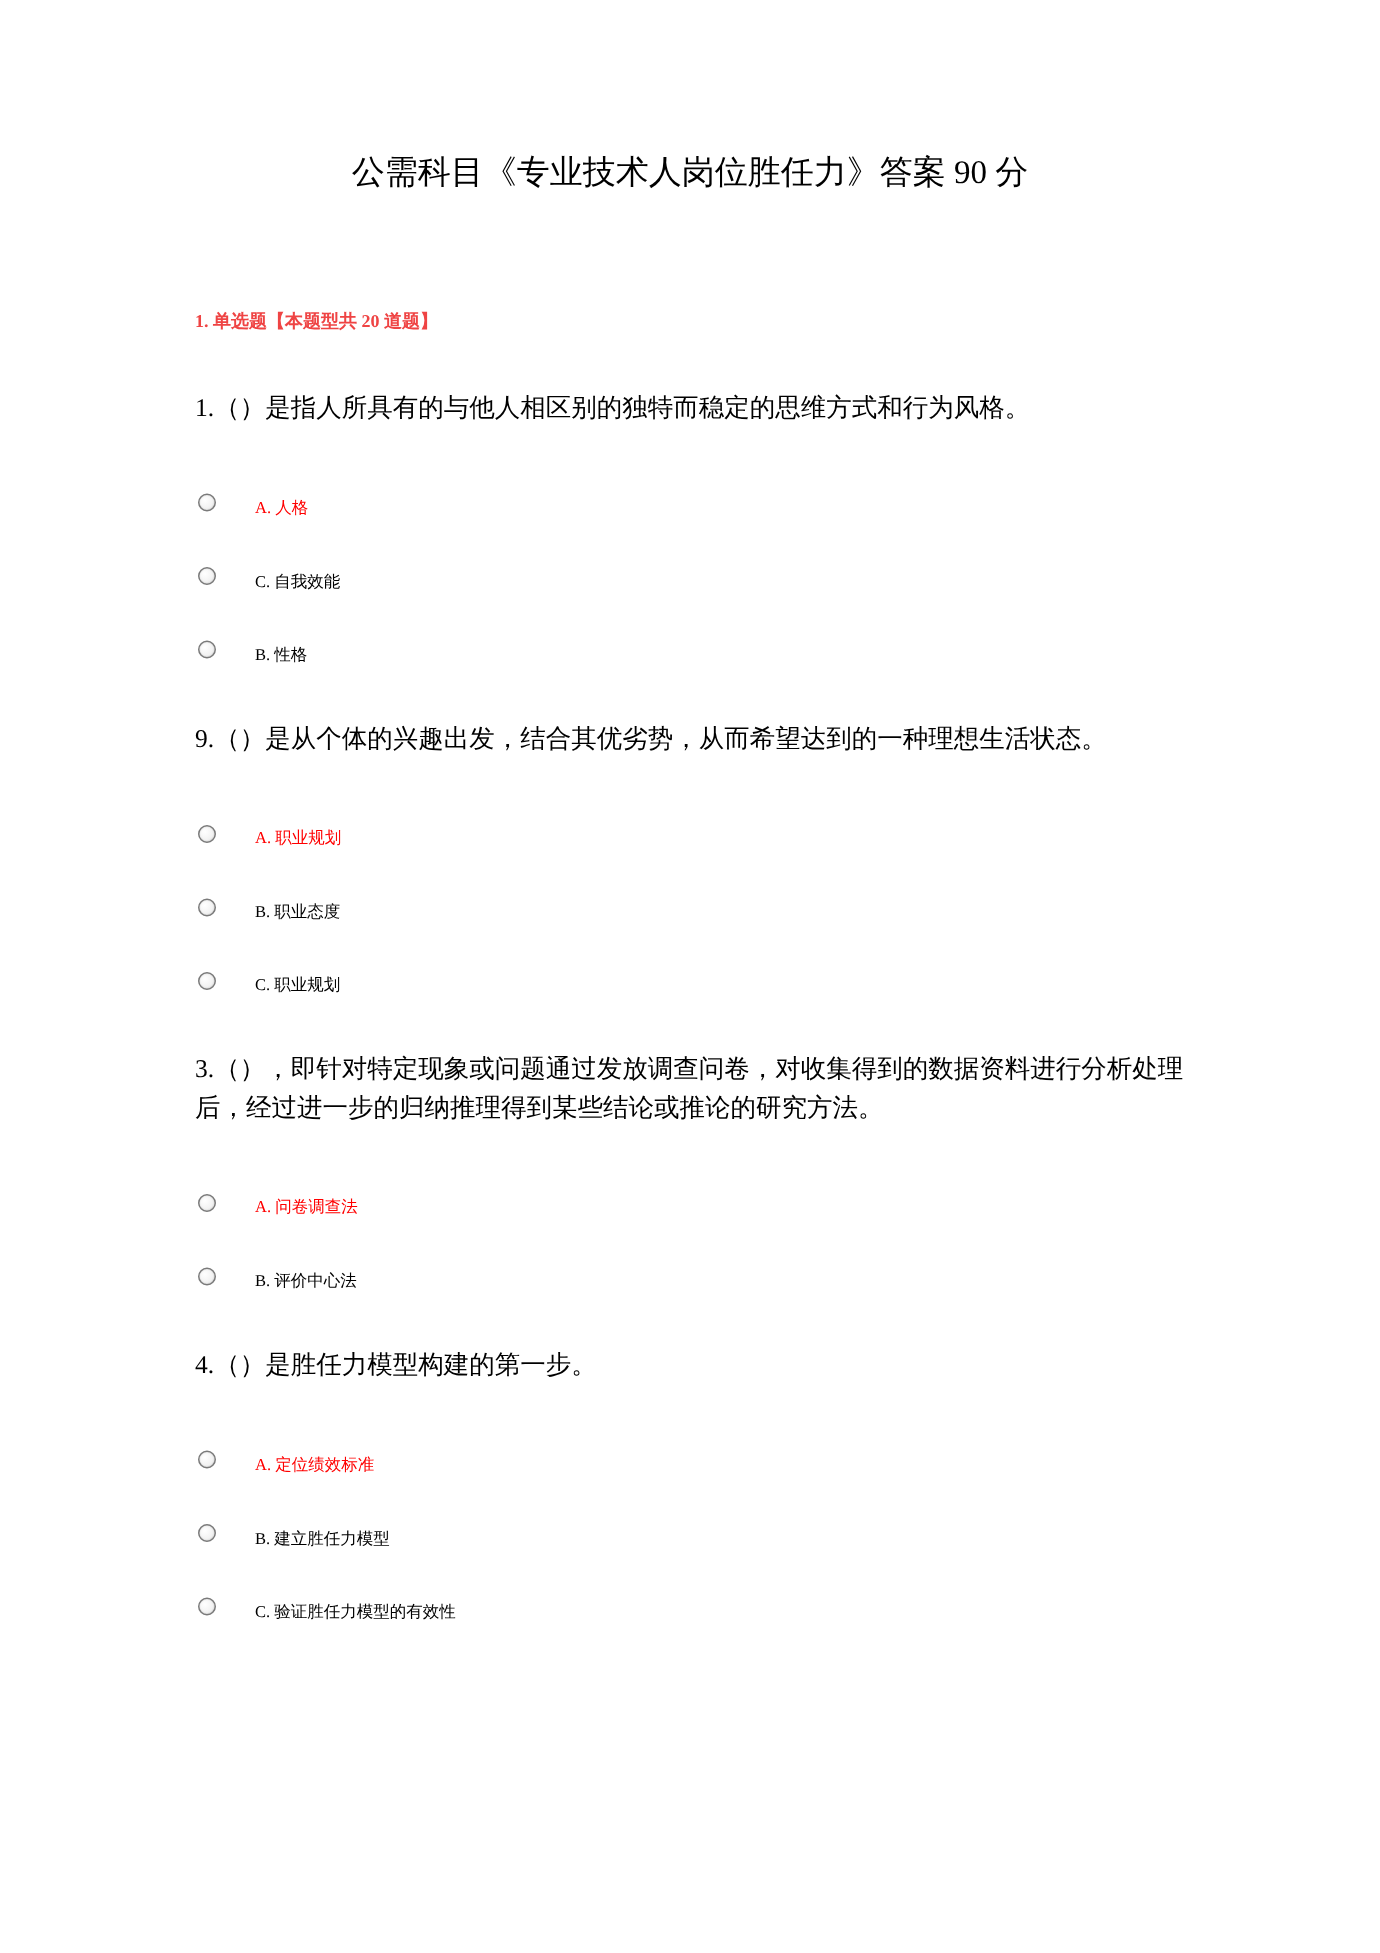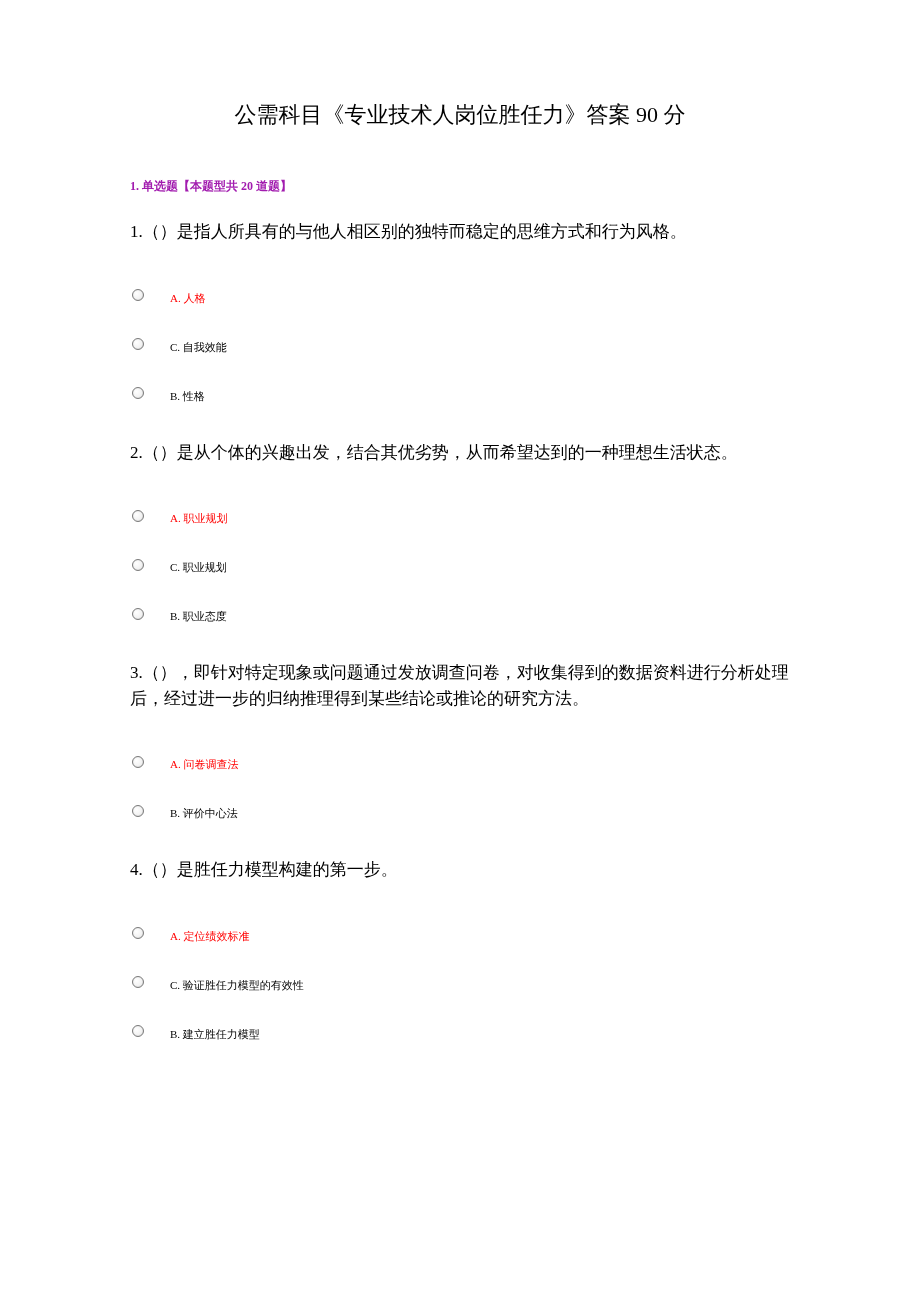--- a/index.html
+++ b/index.html
@@ -7,28 +7,28 @@
     background: #ffffff;
     font-family: "SimSun", "宋体", serif;
     width: 920px;
     padding: 100px 130px 50px 130px;
     color: #000;
   }
   .title {
     text-align: center;
     font-size: 22px;
     font-family: "SimSun", "宋体", serif;
-    margin-bottom: 48px;
+    margin-bottom: 76px;
     font-weight: normal;
   }
   .section-header {
-    color: #a21caf;
+    color: #ef4444;
     font-size: 12px;
     font-family: "SimSun", "宋体", serif;
-    margin-bottom: 24px;
+    margin-bottom: 36px;
     font-weight: bold;
   }
   .question {
     font-size: 17px;
     font-family: "SimSun", "宋体", serif;
     color: #000;
     margin-bottom: 40px;
     line-height: 1.5;
   }
   .option-row {
@@ -86,38 +86,38 @@
         <span class="option-label">C. 自我效能</span>
       </div>
       <div class="option-row">
         <div class="radio-holder">
           <span class="radio-circle"></span>
         </div>
         <span class="option-label">B. 性格</span>
       </div>
     </div>
     <div class="question-block">
-      <div class="question">2.（）是从个体的兴趣出发，结合其优劣势，从而希望达到的一种理想生活状态。</div>
+      <div class="question">9.（）是从个体的兴趣出发，结合其优劣势，从而希望达到的一种理想生活状态。</div>
       <div class="option-row">
         <div class="radio-holder">
           <span class="radio-circle"></span>
         </div>
         <span class="option-label answer">A. 职业规划</span>
       </div>
       <div class="option-row">
         <div class="radio-holder">
           <span class="radio-circle"></span>
         </div>
-        <span class="option-label">C. 职业规划</span>
+        <span class="option-label">B. 职业态度</span>
       </div>
       <div class="option-row">
         <div class="radio-holder">
           <span class="radio-circle"></span>
         </div>
-        <span class="option-label">B. 职业态度</span>
+        <span class="option-label">C. 职业规划</span>
       </div>
     </div>
     <div class="question-block">
       <div class="question">3.（），即针对特定现象或问题通过发放调查问卷，对收集得到的数据资料进行分析处理后，经过进一步的归纳推理得到某些结论或推论的研究方法。</div>
       <div class="option-row">
         <div class="radio-holder">
           <span class="radio-circle"></span>
         </div>
         <span class="option-label answer">A. 问卷调查法</span>
       </div>
@@ -133,22 +133,22 @@
       <div class="option-row">
         <div class="radio-holder">
           <span class="radio-circle"></span>
         </div>
         <span class="option-label answer">A. 定位绩效标准</span>
       </div>
       <div class="option-row">
         <div class="radio-holder">
           <span class="radio-circle"></span>
         </div>
-        <span class="option-label">C. 验证胜任力模型的有效性</span>
+        <span class="option-label">B. 建立胜任力模型</span>
       </div>
       <div class="option-row">
         <div class="radio-holder">
           <span class="radio-circle"></span>
         </div>
-        <span class="option-label">B. 建立胜任力模型</span>
+        <span class="option-label">C. 验证胜任力模型的有效性</span>
       </div>
     </div>
   </div>
 
 </body></html>

